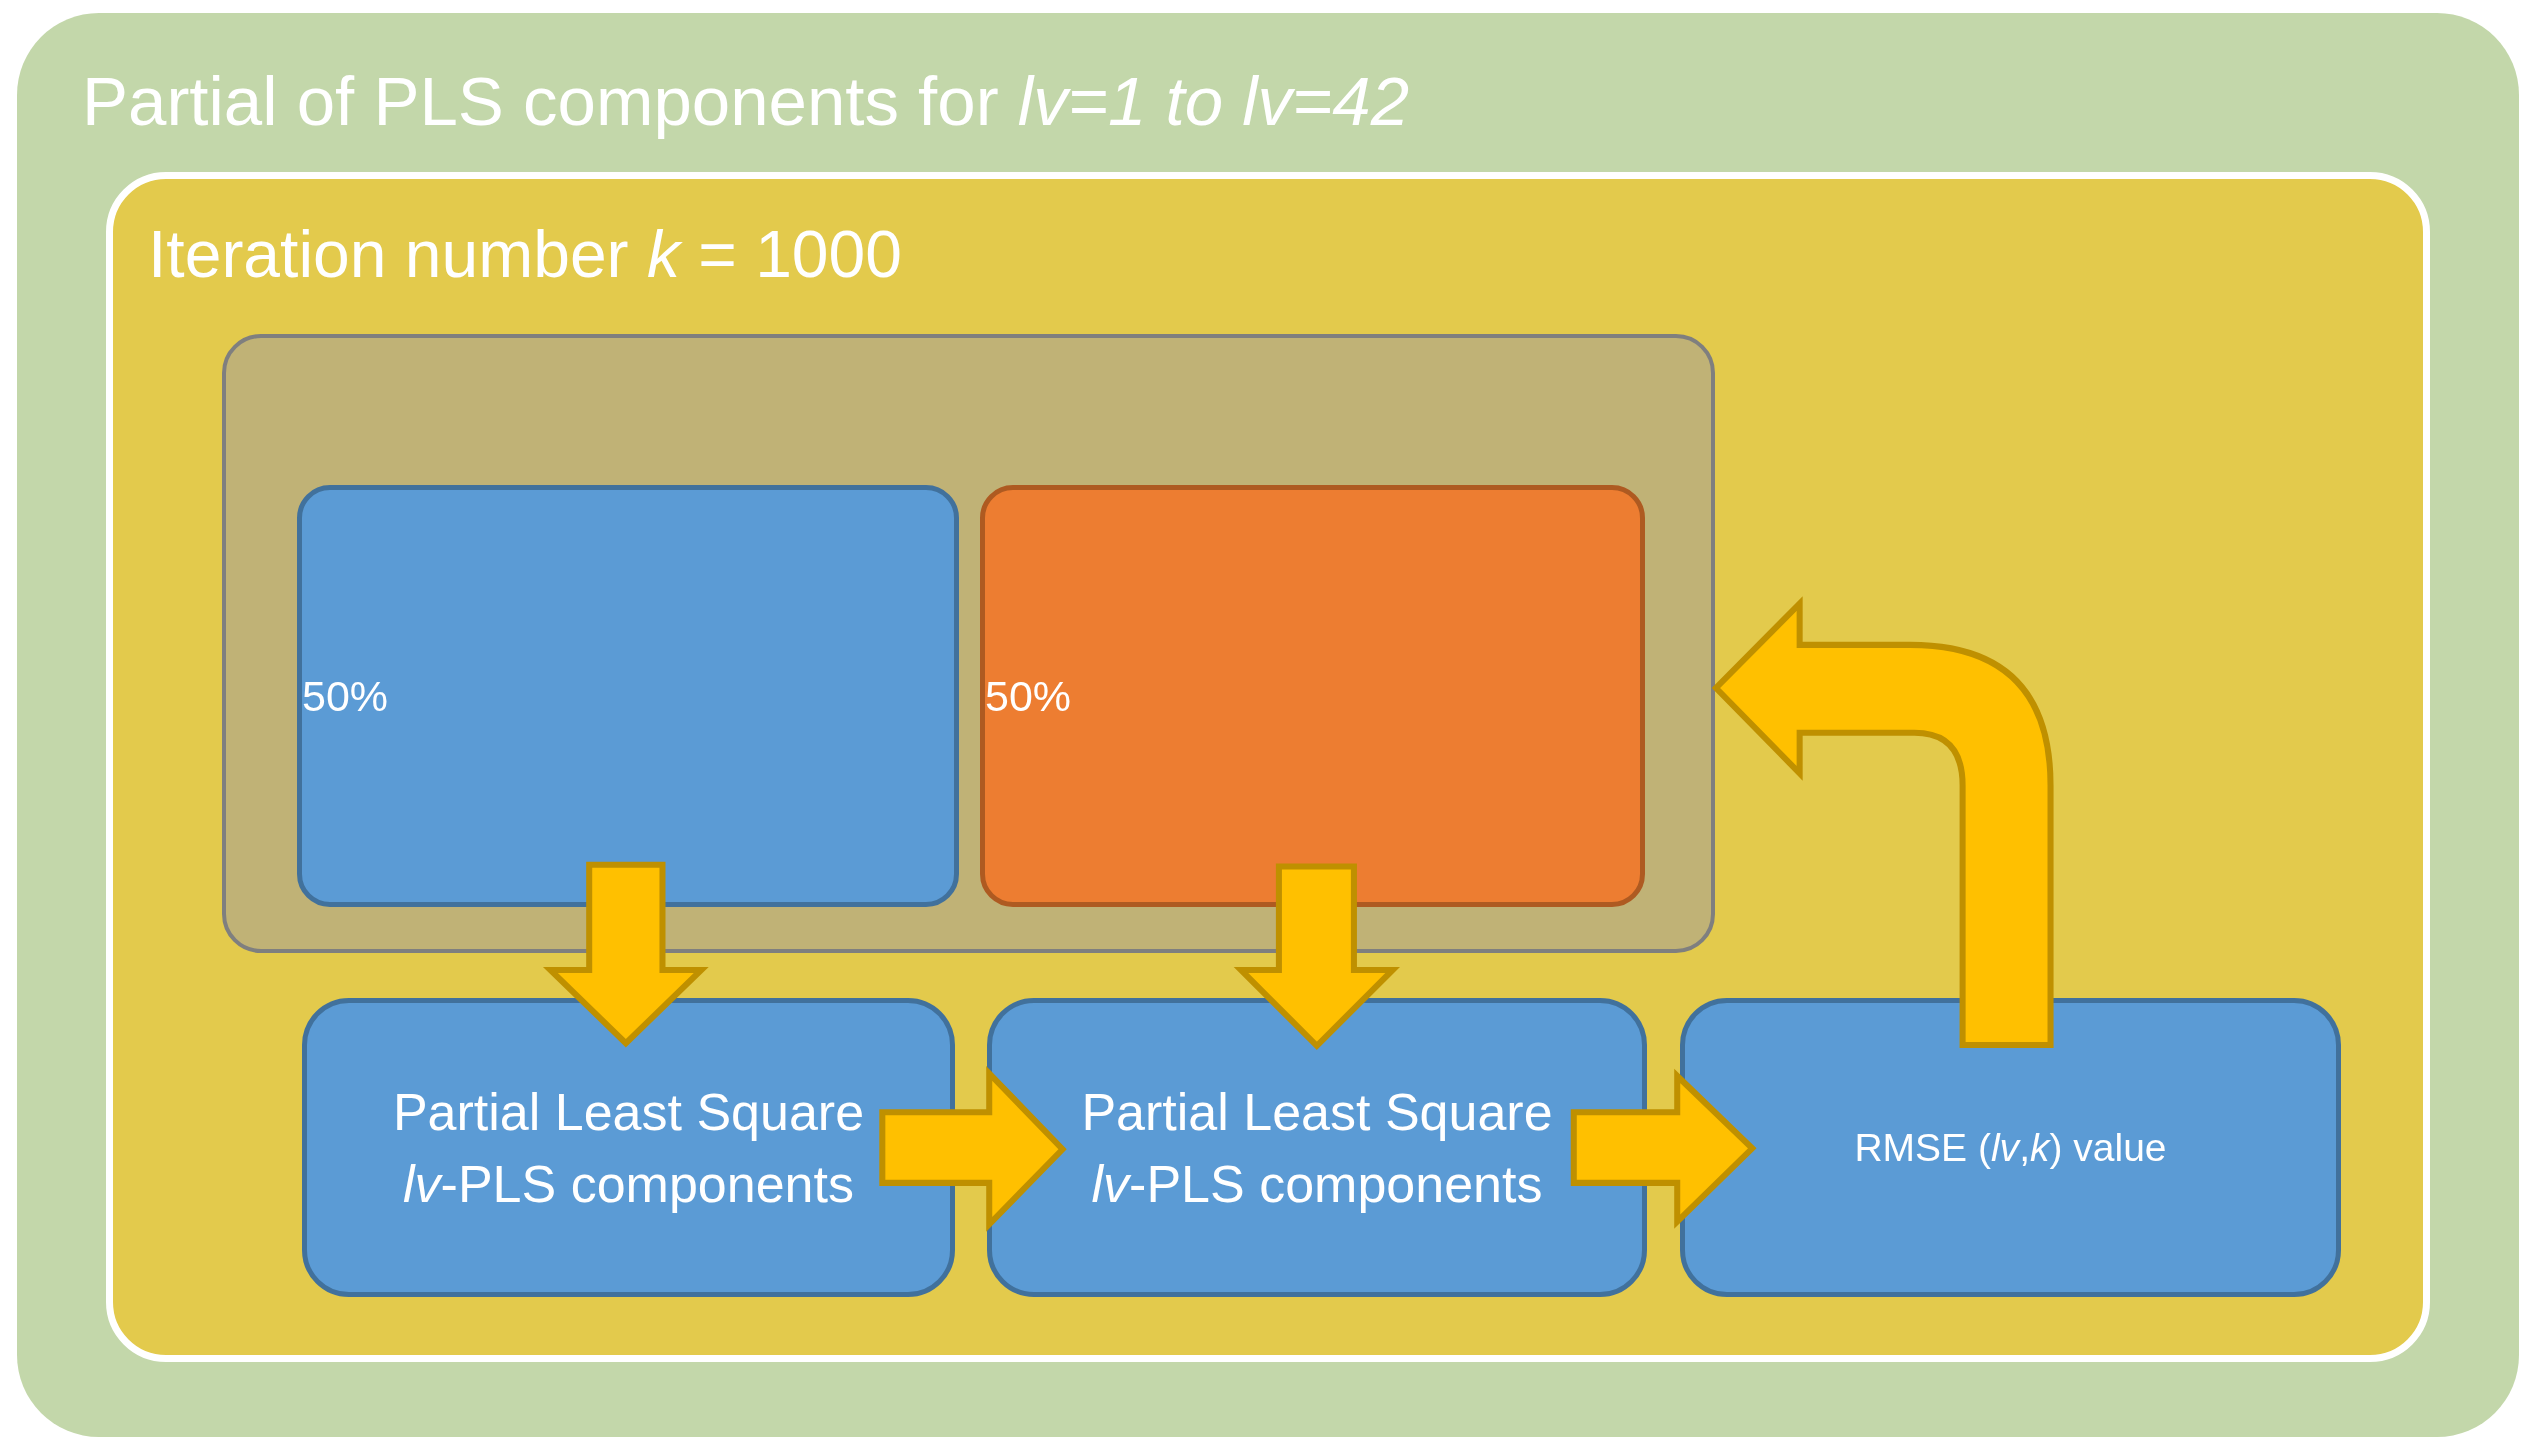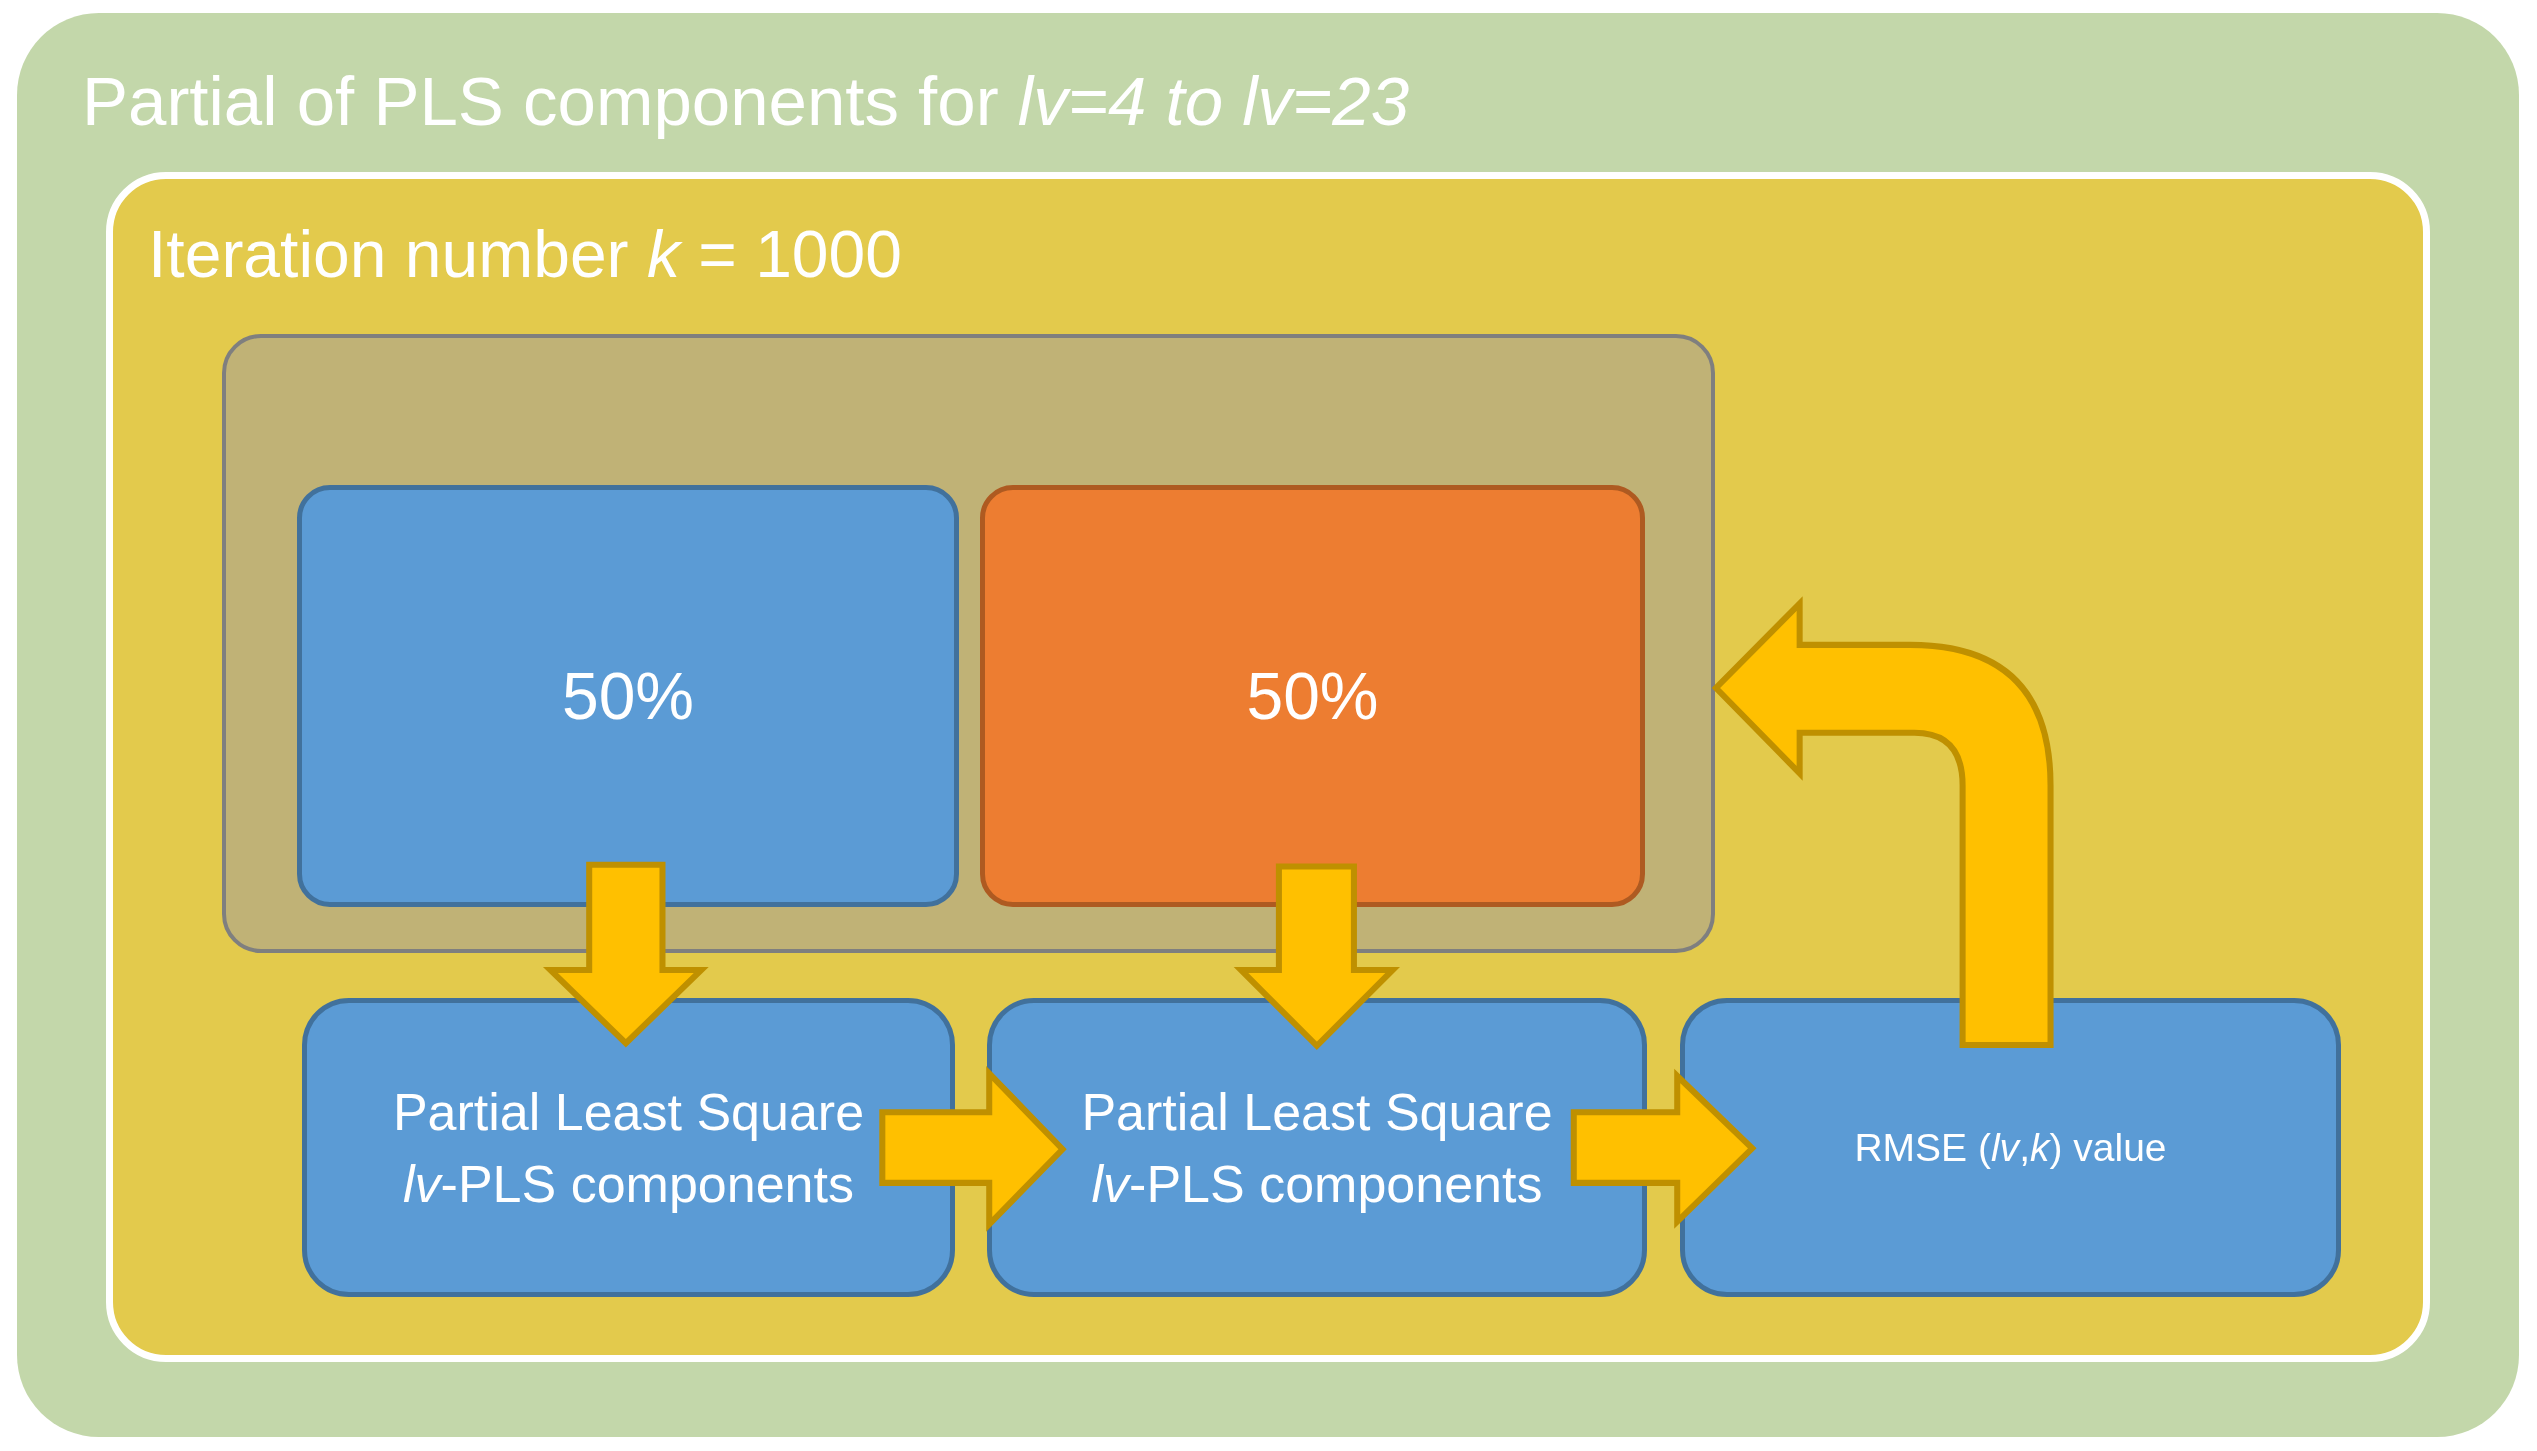--- a/index.html
+++ b/index.html
@@ -20,22 +20,22 @@
   .gold-panel{position:absolute;left:106px;top:172px;width:2324px;height:1190px;
     border:7px solid #FFFFFF;border-radius:60px;background:var(--gold-panel);}
   .iteration-title{position:absolute;left:148px;top:217px;font-size:66px;line-height:1.15;
     color:var(--text-white);white-space:nowrap;}
   .olive-panel{position:absolute;left:222px;top:334px;width:1493px;height:619px;
     border:4.3px solid var(--olive-border);border-radius:39px;background:var(--olive-panel);}
   .dataset-title{position:absolute;left:267px;top:366px;font-size:66px;line-height:1.15;
     color:var(--text-white);white-space:nowrap;}
 
   .split-box{position:absolute;top:485px;height:422px;border-radius:33px;
-    display:flex;align-items:center;justify-content:center;
-    font-size:66px;color:var(--text-white);}
+    display:flex;align-items:center;
+    font-size:43px;color:var(--text-white);}
   .split-blue{left:297px;width:662px;background:var(--blue-fill);border:5.2px solid var(--blue-border);}
   .split-orange{left:980px;width:665px;background:var(--orange-fill);border:5.2px solid var(--orange-border);}
 
   .pbox{position:absolute;top:998px;height:299px;border-radius:47px;
     background:var(--blue-fill);border:5.2px solid var(--blue-border);
     display:flex;flex-direction:column;align-items:center;justify-content:center;
     font-size:52px;line-height:72px;color:var(--text-white);text-align:right;}
   .pbox-1{left:302px;width:653px;}
   .pbox-2{left:987px;width:660px;}
   .pbox-3{left:1680px;width:661px;font-size:39px;}
@@ -44,21 +44,21 @@
   .arrow-layer{position:absolute;left:0;top:0;width:2538px;height:1451px;pointer-events:none;}
   .arrow-shape{fill:var(--arrow-fill);stroke:var(--arrow-border);stroke-width:7;stroke-linejoin:miter;}
 </style>
 </head>
 <body>
 
 <div id="canvas">
 
   <div class="green-frame"></div>
 
-  <div class="outer-title"><span>Partial of PLS components for </span><span class="it">lv=4 to lv=23</span></div>
+  <div class="outer-title"><span>Partial of PLS components for </span><span class="it">lv=1 to lv=42</span></div>
 
   <div class="gold-panel"></div>
 
   <div class="iteration-title"><span>Iteration number </span><span class="it">k</span><span> = 1000</span></div>
 
   <div class="olive-panel"></div>
 
 
   <div class="split-box split-blue">
       <span>50%</span>

